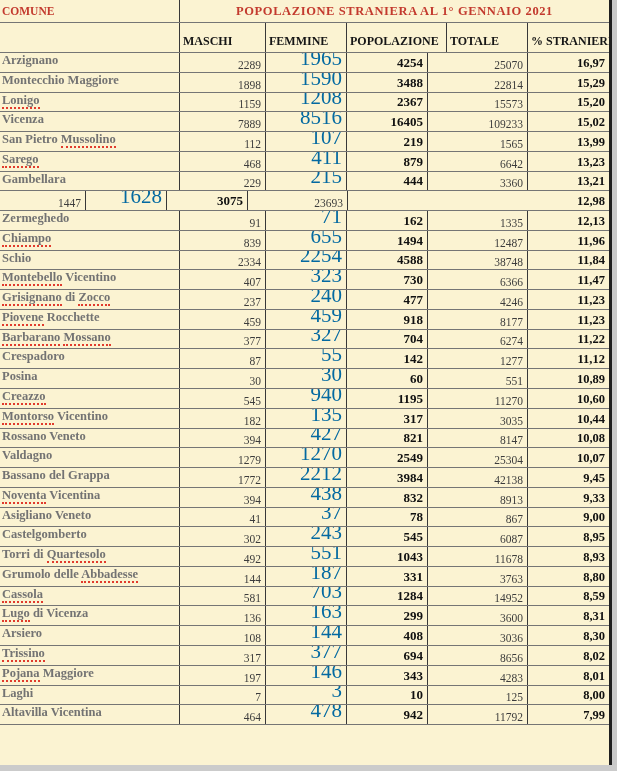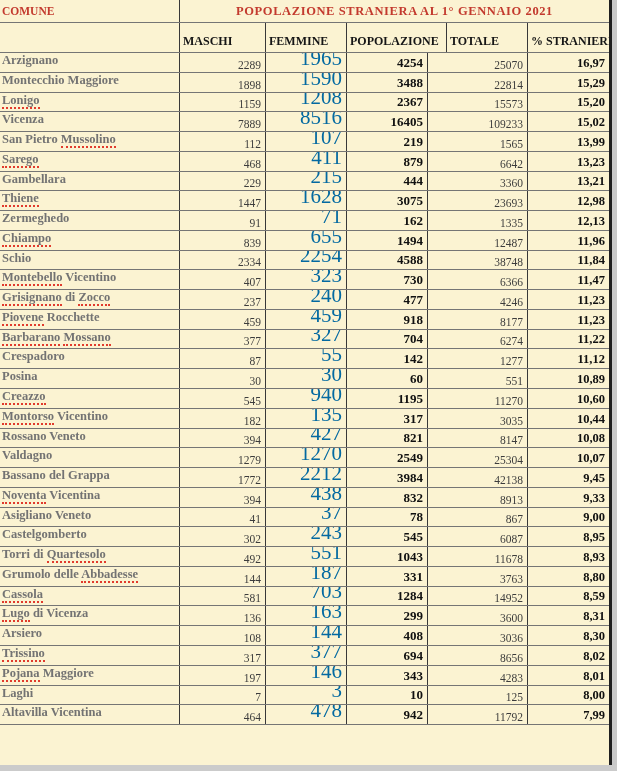--- a/index.html
+++ b/index.html
@@ -140,23 +140,20 @@
           <div class="cell c0 comune">
             <span><span>Gambellara</span></span>
           </div>
           <div class="cell c1 num maschi">229</div>
           <div class="cell c2 num femmine">215</div>
           <div class="cell c3 num totale">444</div>
           <div class="cell c4 num popolazione">3360</div>
           <div class="cell c5 num pct">13,21</div>
         </div>
         <div class="row drow">
-          <div class="cell c0 comune">
-            <span><span class="sq">Thiene</span></span>
-          </div>
           <div class="cell c1 num maschi">1447</div>
           <div class="cell c2 num femmine">1628</div>
           <div class="cell c3 num totale">3075</div>
           <div class="cell c4 num popolazione">23693</div>
           <div class="cell c5 num pct">12,98</div>
         </div>
         <div class="row drow">
           <div class="cell c0 comune">
             <span><span>Zermeghedo</span></span>
           </div>

